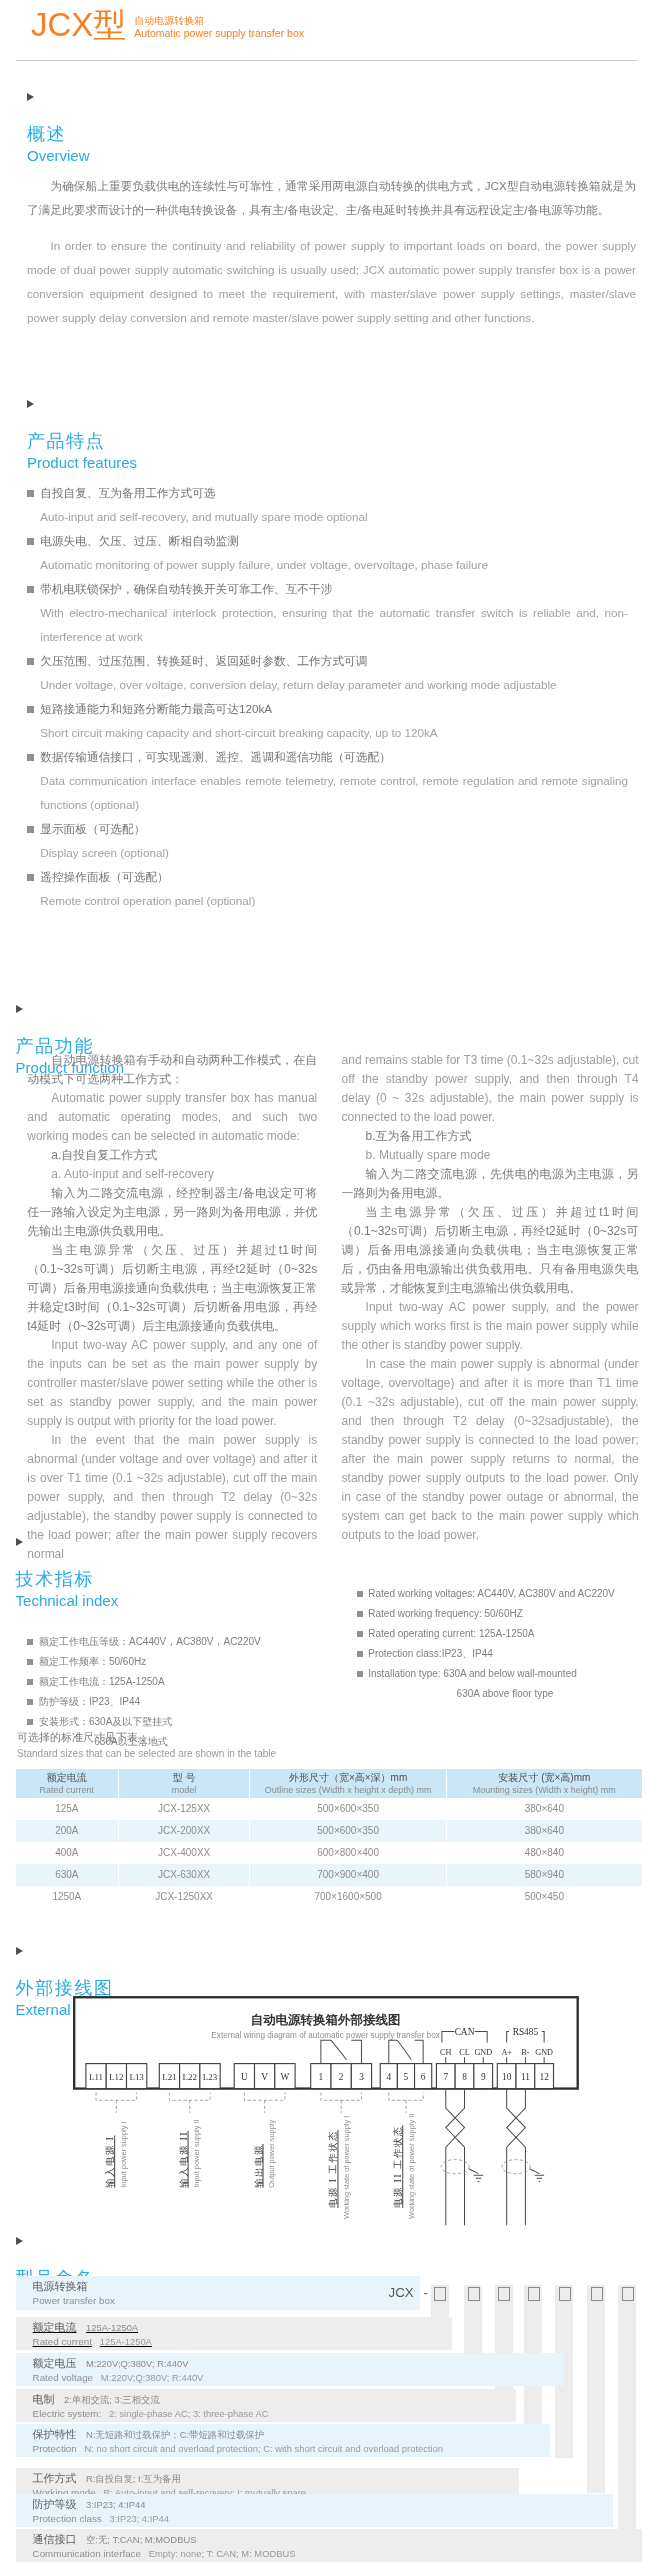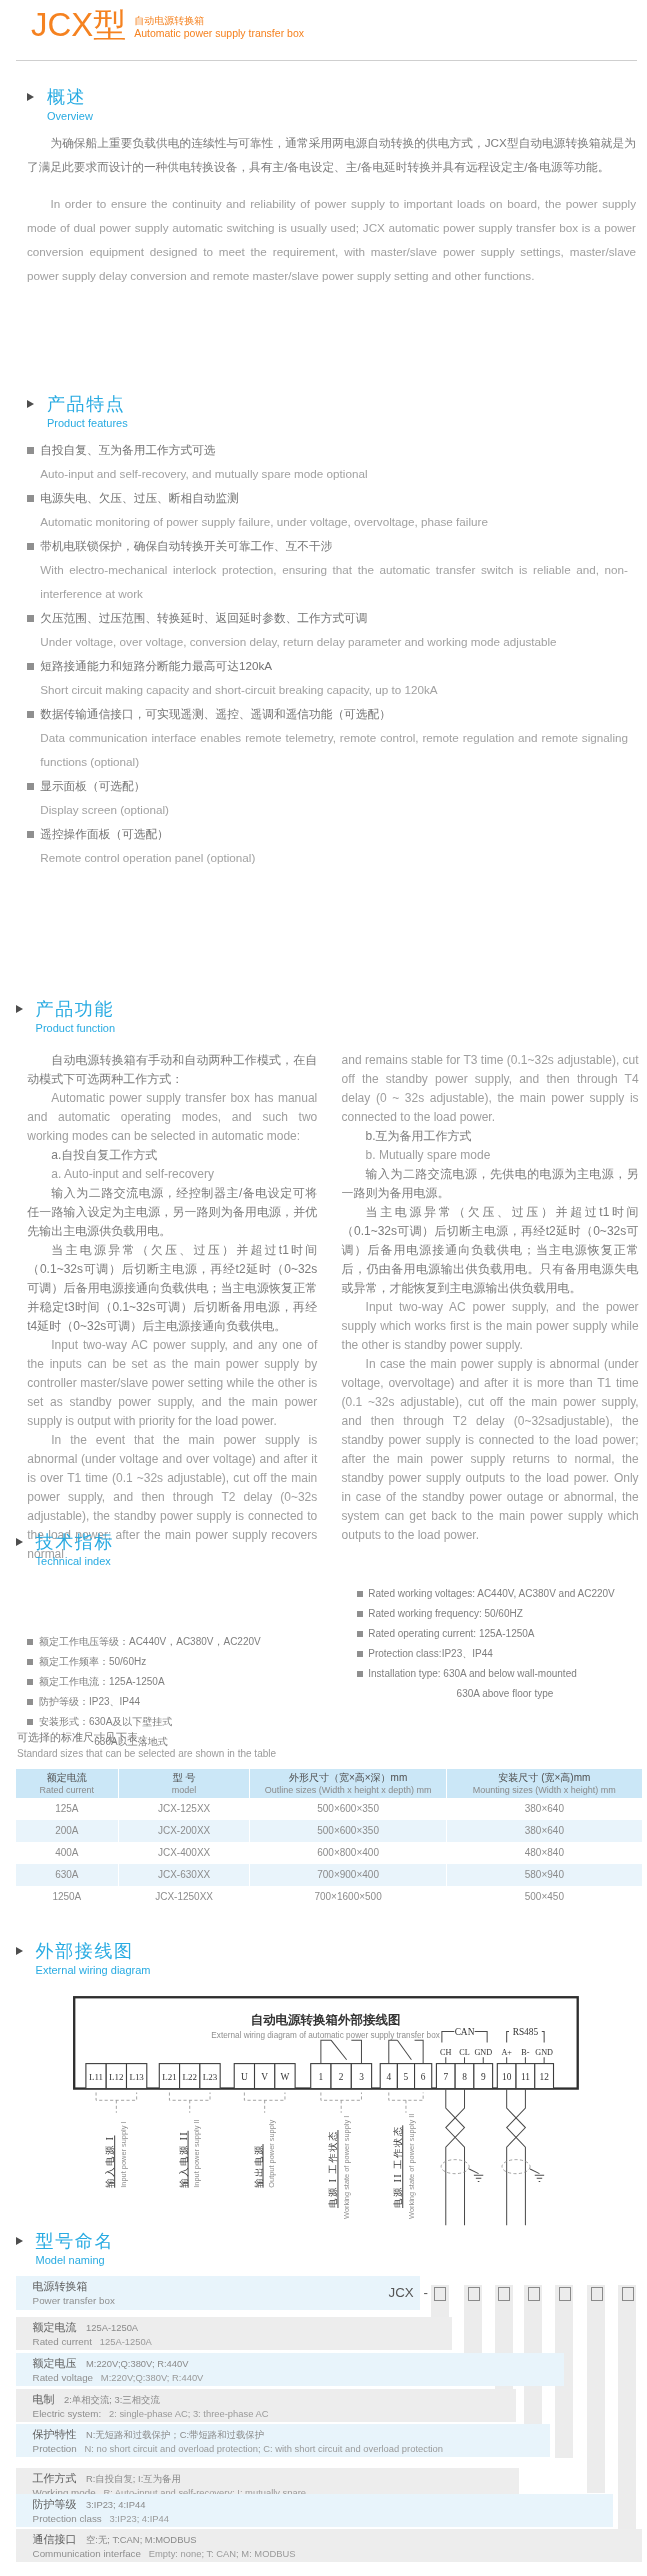--- a/index.html
+++ b/index.html
@@ -9,25 +9,25 @@
 
   
   .brand{display:flex;align-items:flex-end;}
   .brand-model{font-size:33px;line-height:1;color:#f58220;letter-spacing:0;}
   .brand-right{margin-left:7.8px;margin-top:1.6px;}
   .brand-zh{font-size:10px;color:#f58220;line-height:1.2;}
   .brand-en{font-size:10.5px;color:#f58220;line-height:1.3;}
   .rule{position:absolute;left:15.6px;width:621px;top:60px;border-top:0.8px solid #cfcfcf;}
 
   
-  .sec-head{display:flex;align-items:flex-start;gap:13px;}
+  .sec-head{display:flex;align-items:flex-start;gap:23px;flex-direction:column;}
   .tri{width:0;height:0;border-left:7px solid #4d4d4d;border-top:4.7px solid transparent;
        border-bottom:4.7px solid transparent;margin-top:6.2px;flex:0 0 auto;}
   .sec-zh{font-size:18px;color:#29abe2;letter-spacing:1.6px;line-height:1.15;}
-  .sec-en{font-size:11px;color:#29abe2;margin-top:2.3px;}
+  .sec-en{font-size:15px;color:#29abe2;margin-top:2.3px;text-align:center;}
 
   
   .p-zh{font-size:11.7px;line-height:24px;color:#7c7c7c;text-align:justify;text-indent:2em;margin:0;}
   .p-en{font-size:11.7px;line-height:24px;color:#a0a0a0;text-align:justify;text-indent:2em;margin:0;}
 
   
   .sq{display:inline-block;width:7px;height:7px;background:#8f8f8f;margin-right:6.2px;}
   .feat-zh{font-size:11.7px;line-height:24px;color:#737373;}
   .feat-en{font-size:11.7px;line-height:24px;color:#a2a2a2;text-align:justify;padding-left:13.3px;margin:0;}
 
@@ -385,21 +385,21 @@
     <div class="mn-strip" style="left:479px;top:9.4px;width:18px;height:104px;"></div>
     <div class="mn-strip" style="left:508px;top:9.4px;width:18px;height:139px;"></div>
     <div class="mn-strip" style="left:539px;top:9.4px;width:18px;height:173px;"></div>
     <div class="mn-strip" style="left:571px;top:9.4px;width:18px;height:208px;"></div>
     <div class="mn-strip" style="left:602px;top:9.4px;width:18px;height:244px;"></div>
 
     <div class="mn-row blue" style="top:0;width:404px;height:34px;">
       <div class="mn-zh"><span>电源转换箱</span><span class="desc"></span></div>
       <div class="mn-en"><span>Power transfer box</span><span class="desc"></span></div>
     </div>
-    <div class="mn-row grey" style="top:41px;width:436px;height:33px;">
+    <div class="mn-row grey" style="top:41px;width:436px;height:33px;text-decoration:underline;">
       <div class="mn-zh"><span>额定电流</span><span class="desc">125A-1250A</span></div>
       <div class="mn-en"><span>Rated current</span><span class="desc">125A-1250A</span></div>
     </div>
     <div class="mn-row blue" style="top:77px;width:548px;height:33px;">
       <div class="mn-zh"><span>额定电压</span><span class="desc">M:220V;Q:380V; R:440V</span></div>
       <div class="mn-en"><span>Rated voltage</span><span class="desc">M:220V;Q:380V; R:440V</span></div>
     </div>
     <div class="mn-row grey" style="top:113px;width:500px;height:33px;">
       <div class="mn-zh"><span>电制</span><span class="desc">2:单相交流; 3:三相交流</span></div>
       <div class="mn-en"><span>Electric system:</span><span class="desc">2: single-phase AC; 3: three-phase AC</span></div>

